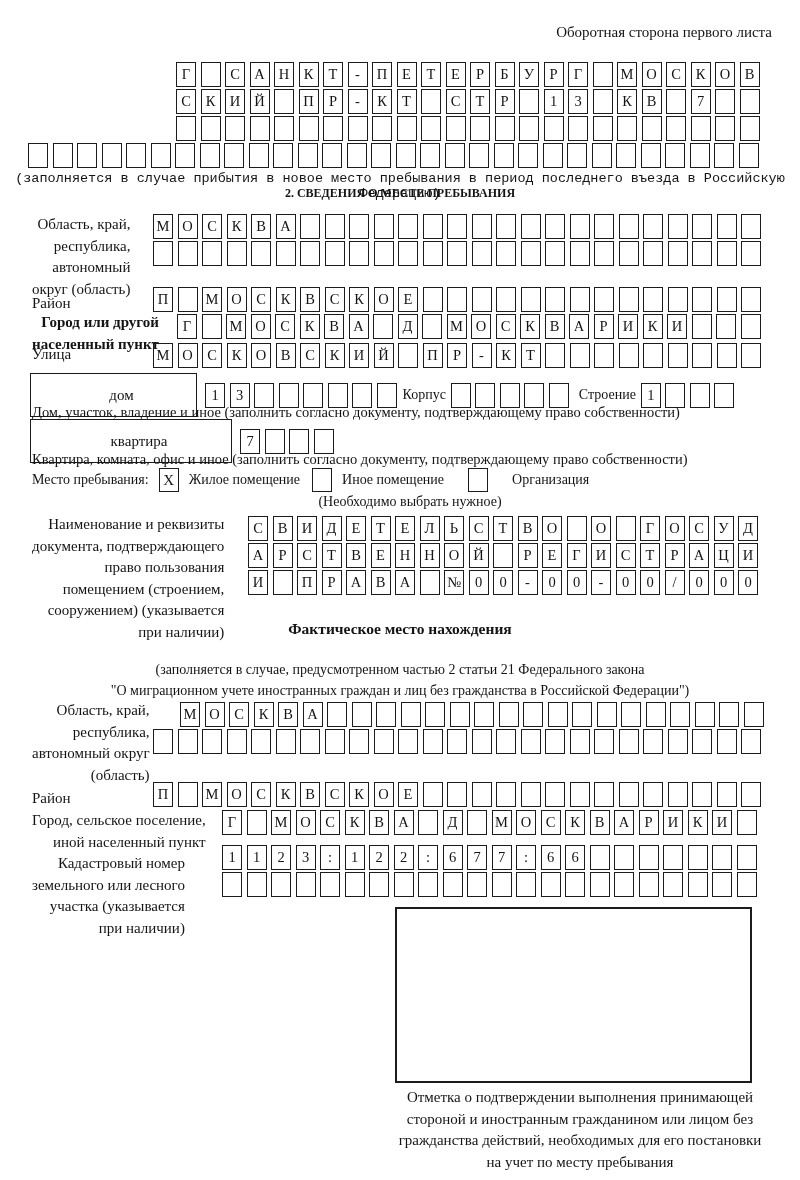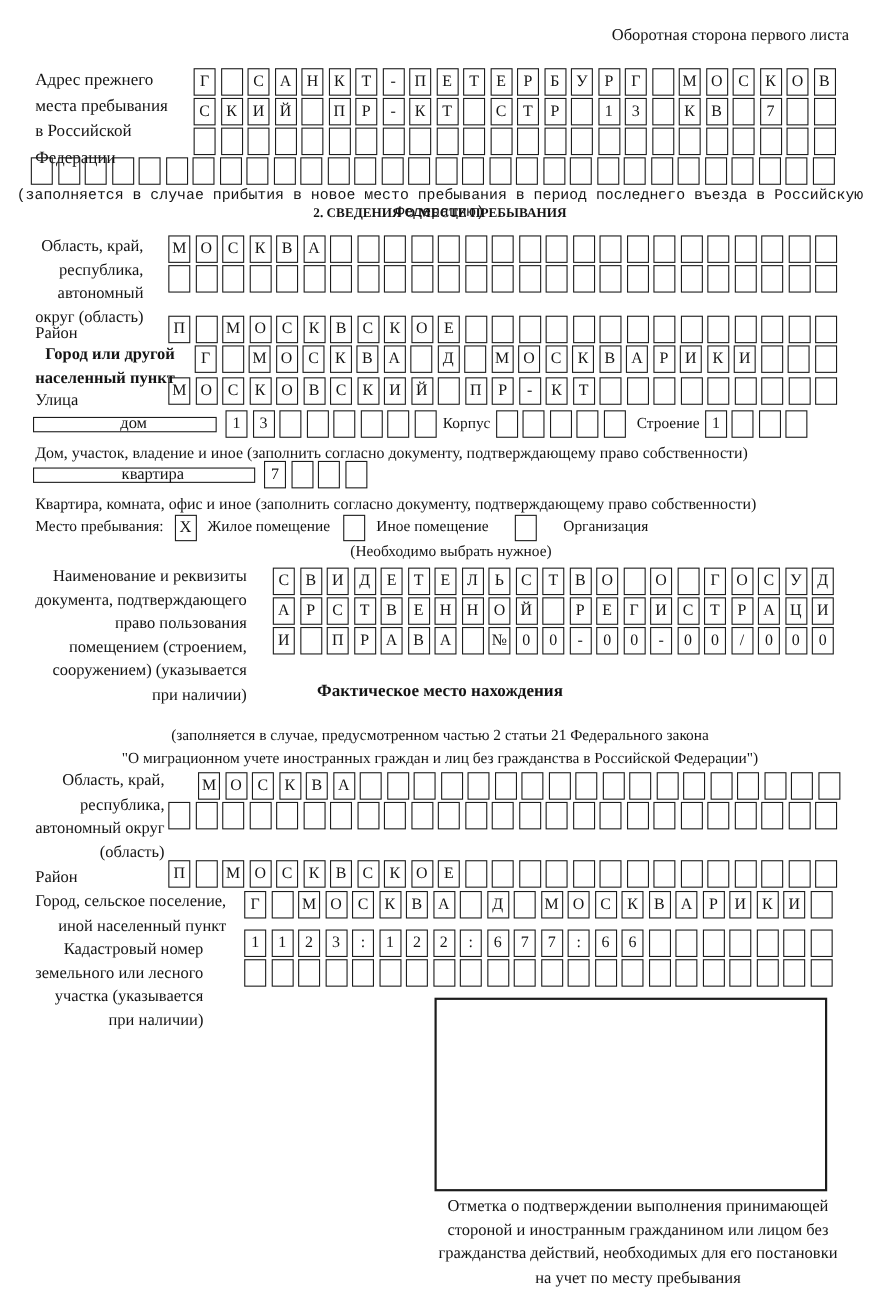--- a/index.html
+++ b/index.html
@@ -9,43 +9,37 @@
   .label{font-size:15px;line-height:21.5px;text-align:right;}
   .label-lg{font-size:15.5px;line-height:23.5px;}
   .note{font-size:13.5px;}
   .note2{font-size:14px;line-height:21px;}
   .center{text-align:center;}
   .bold{font-weight:bold;}
   .boxrow{display:flex;gap:4.5px;}
   .rowstack .boxrow{margin-bottom:2px;}
   .cell{flex:0 0 20px;width:20px;height:25px;border:1.6px solid #1c1c1c;box-sizing:border-box;
         display:flex;align-items:center;justify-content:center;font-size:14.5px;}
-  .widebox{border:1.6px solid #1c1c1c;box-sizing:border-box;height:14px;
+  .widebox{border:1.6px solid #1c1c1c;box-sizing:border-box;height:44px;
         display:flex;align-items:center;justify-content:center;font-size:15px;padding-left:16px;}
   .flexrow{display:flex;align-items:center;}
   .inline-label{font-size:14px;white-space:nowrap;}
   .checkbox{flex:0 0 20px;width:20px;height:24px;border:1.6px solid #1c1c1c;box-sizing:border-box;
         display:inline-flex;align-items:center;justify-content:center;font-size:15px;}
   .stamp-box{border:2px solid #1c1c1c;box-sizing:border-box;}
   .ml5{margin-left:5px;} .ml6{margin-left:6px;} .ml8{margin-left:8px;}
   .ml10{margin-left:10px;} .ml12{margin-left:12px;} .ml24{margin-left:24px;}
 </style>
 </head>
 <body>
 
 <div class="page">
 
   <div class="abs label" style="top:22px;right:28px;">Оборотная сторона первого листа</div>
 
-  <div class="abs label-lg" style="left:32px;top:61px;">
-      <div>Адрес прежнего</div>
-      <div>места пребывания</div>
-      <div>в Российской</div>
-      <div>Федерации</div>
-    </div>
   <div class="abs rowstack" style="left:176px;top:62px;">
     <div class="boxrow">
         <span class="cell">Г</span>
         <span class="cell"></span>
         <span class="cell">С</span>
         <span class="cell">А</span>
         <span class="cell">Н</span>
         <span class="cell">К</span>
         <span class="cell">Т</span>
         <span class="cell">-</span>
@@ -271,21 +265,21 @@
       <span class="cell">А</span>
       <span class="cell">Р</span>
       <span class="cell">И</span>
       <span class="cell">К</span>
       <span class="cell">И</span>
       <span class="cell"></span>
       <span class="cell"></span>
       <span class="cell"></span>
     </div>
 
-  <div class="abs label" style="left:32px;top:354px;">Улица</div>
+  <div class="abs label" style="left:32px;top:344px;">Улица</div>
   <div class="abs boxrow" style="left:153px;top:343px;">
       <span class="cell">М</span>
       <span class="cell">О</span>
       <span class="cell">С</span>
       <span class="cell">К</span>
       <span class="cell">О</span>
       <span class="cell">В</span>
       <span class="cell">С</span>
       <span class="cell">К</span>
       <span class="cell">И</span>

